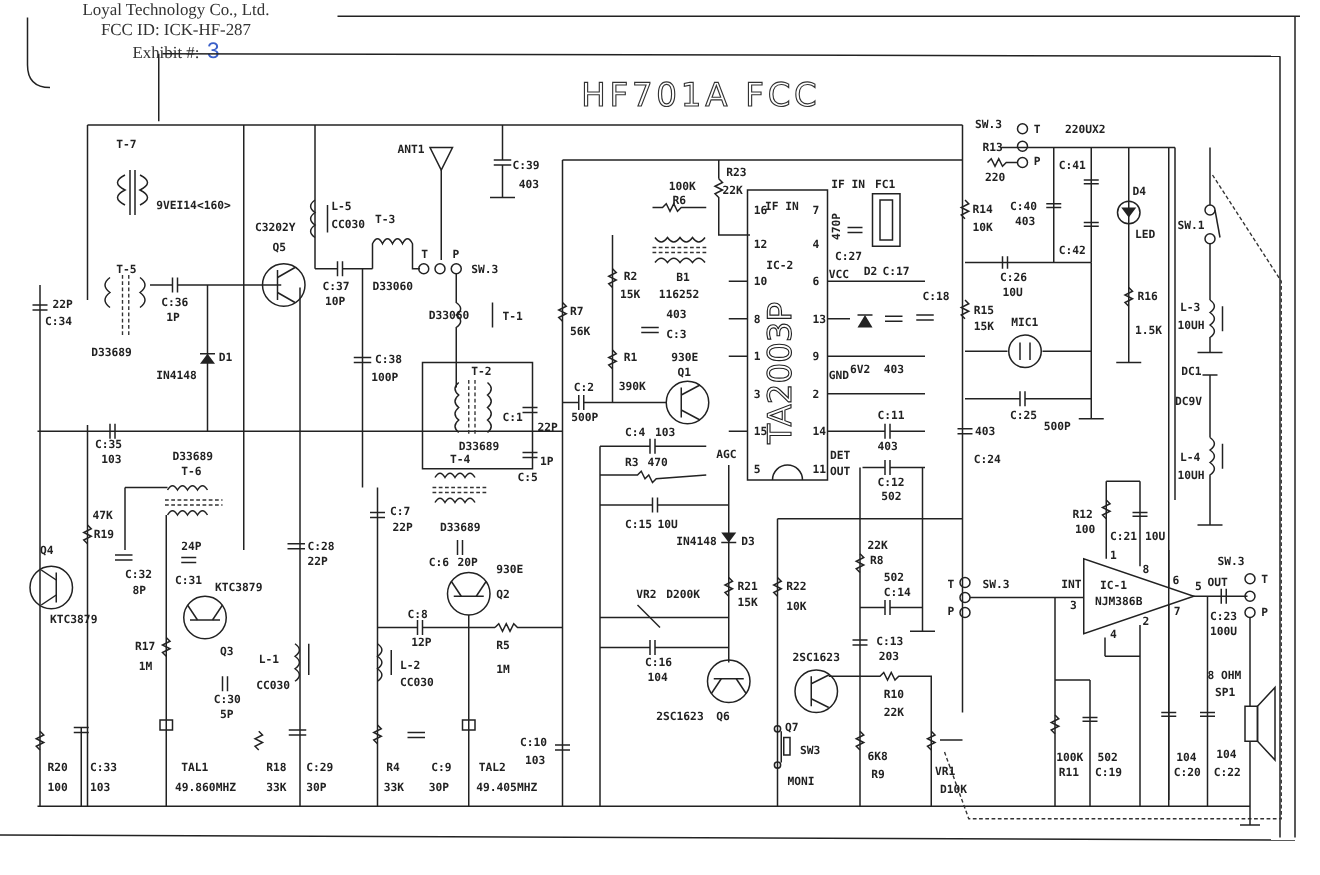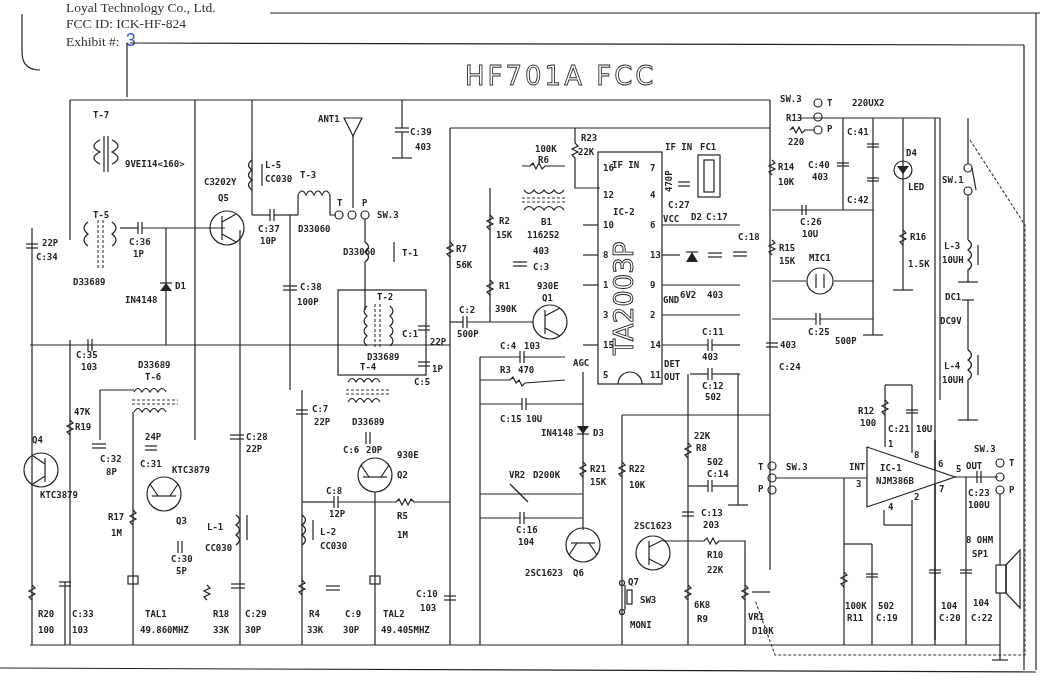--- a/index.html
+++ b/index.html
@@ -1,32 +1,32 @@
 <!DOCTYPE html>
 <html><head>
 <meta charset="utf-8">
 <style>
   html,body{margin:0;padding:0;background:#fff;}
   body{width:1056px;height:700px;overflow:hidden;position:relative;font-family:"DejaVu Sans Mono",monospace;}
-  .hdr{position:absolute;left:66px;top:0;font-family:"Liberation Serif",serif;font-size:13.5px;color:#333;line-height:16px;}
+  .hdr{position:absolute;left:66px;top:0;font-family:"Liberation Serif",serif;font-size:13.5px;color:#333;line-height:16px;text-align:center;}
   .hdr .ex{color:#3a5fc8;font-family:"Liberation Sans",sans-serif;font-size:18px;margin-left:6px;}
   svg{position:absolute;left:0;top:0;}
   .w{stroke:#222;stroke-width:1.2;fill:none;}
   .d{stroke:#333;stroke-width:1.1;fill:none;stroke-dasharray:3 2;}
   .t{font-family:"DejaVu Sans Mono",monospace;font-size:9px;fill:#222;font-weight:bold;}
   .ti{font-family:"DejaVu Sans",sans-serif;font-size:26px;fill:none;stroke:#333;stroke-width:0.9;letter-spacing:3px;}
   .ic{font-family:"DejaVu Sans",sans-serif;font-size:26px;fill:none;stroke:#222;stroke-width:0.9;}
   .dot{fill:#222;}
 </style>
 </head>
 <body>
 
 <div class="hdr">
   <div>Loyal Technology Co., Ltd.</div>
-  <div>FCC ID:  ICK-HF-824</div>
+  <div>FCC ID:  ICK-HF-287</div>
   <div><span>Exhibit #:</span><span class="ex">3</span></div>
 </div>
 
 <svg width="1056" height="700" viewBox="0 0 1056 700">
 
   <g>
     <path class="w" d="M22,14 L22,52 Q22,70 40,70"></path>
     <line class="w" x1="270" y1="13" x2="1040" y2="13"></line>
     <line class="w" x1="130" y1="43" x2="1024" y2="45"></line>
     <line class="w" x1="1024" y1="45" x2="1024" y2="670"></line>

